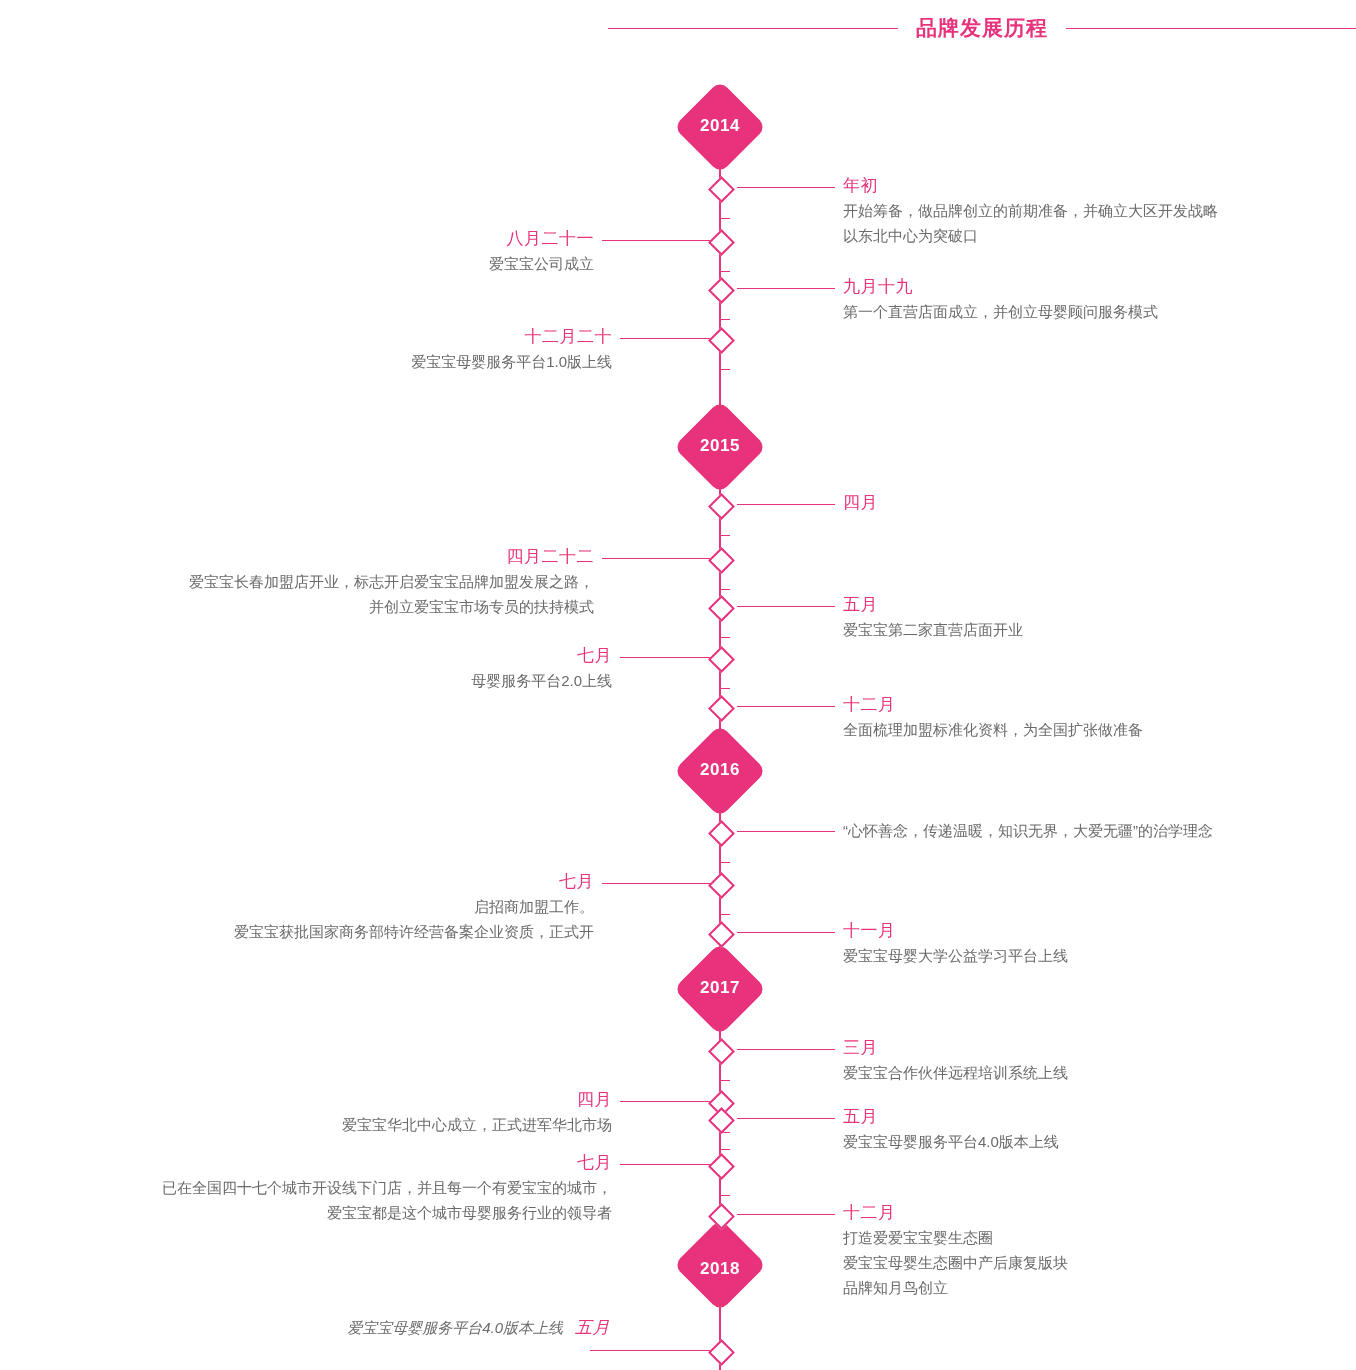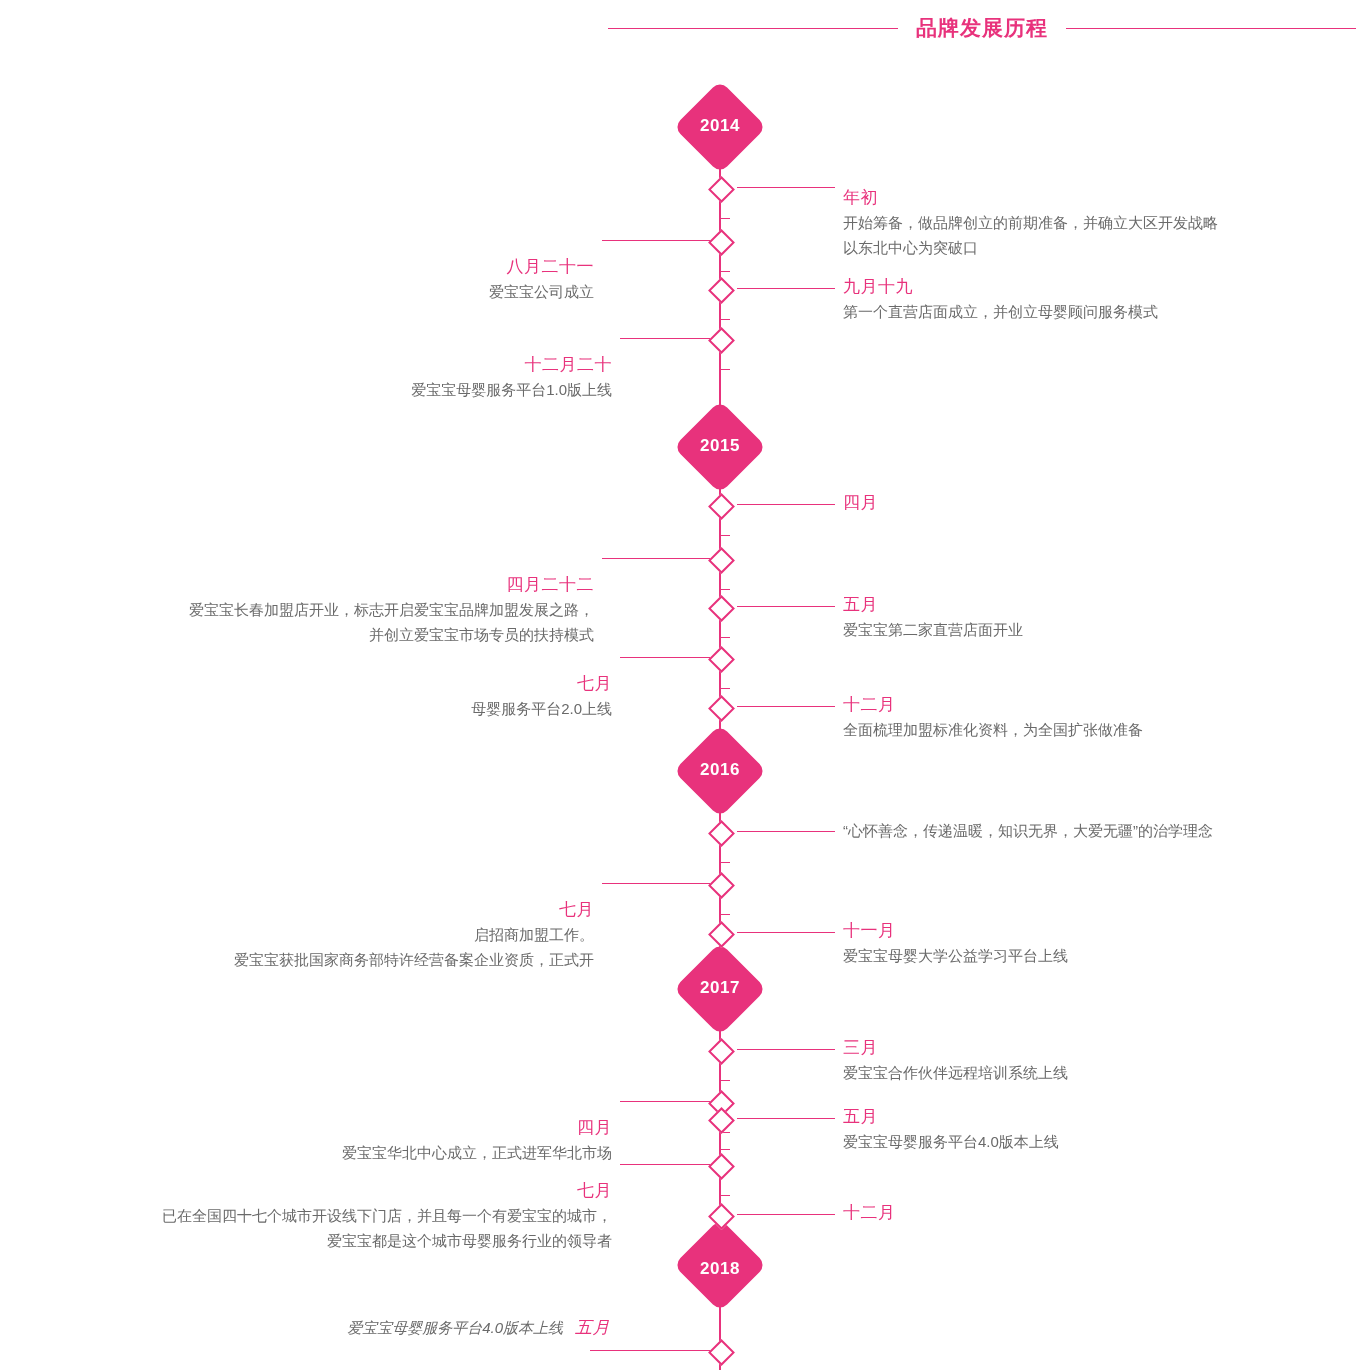--- a/index.html
+++ b/index.html
@@ -55,21 +55,21 @@
   .entry{position:absolute;}
   .entry .date{
     color:#e8327c;font-size:17px;line-height:24px;white-space:nowrap;
     letter-spacing:.5px;
   }
   .entry .desc{
     color:#6a6a6a;font-size:15px;line-height:25px;
   }
   .entry.right{left:843px;}
   .entry.right .desc{text-align:left;}
-  .entry.left{text-align:right;margin-top:28px;}
+  .entry.left{text-align:right;}
   .entry.left .desc{text-align:right;}
   .desc-line{display:block;white-space:nowrap;}
   .desc-line.center{text-align:center;}
   
   .entry.inline-last{text-align:right;white-space:nowrap;}
   .entry.inline-last .desc{display:inline;font-size:15px;color:#6a6a6a;}
   .entry.inline-last .date{display:inline;margin-left:12px;}
 </style>
 </head>
 <body>
@@ -89,21 +89,21 @@
     <div class="year-label" style="top: 436px;">2015</div>
     <div class="year" style="top: 738px;"></div>
     <div class="year-label" style="top: 760px;">2016</div>
     <div class="year" style="top: 956px;"></div>
     <div class="year-label" style="top: 978px;">2017</div>
     <div class="year" style="top: 1232px;"></div>
     <div class="year-label" style="top: 1259px;">2018</div>
     <div class="node" style="top: 180px;"></div>
     <div class="conn" style="top: 187px; left: 737px; width: 98px;"></div>
     <div class="tick" style="top: 218px;"></div>
-    <div class="entry right" style="top: 174px; margin-top: 12px;">
+    <div class="entry right" style="top: 174px;">
       <div class="date">年初</div>
       <div class="desc">
         <span class="desc-line">开始筹备，做品牌创立的前期准备，并确立大区开发战略</span>
         <span class="desc-line">以东北中心为突破口</span>
       </div>
     </div>
     <div class="node" style="top: 233px;"></div>
     <div class="conn" style="top: 240px; left: 602px; width: 108px;"></div>
     <div class="tick" style="top: 271px;"></div>
     <div class="entry left" style="top: 227px; left: 0px; width: 594px;">
@@ -235,17 +235,22 @@
       <div class="desc">
         <span class="desc-line">已在全国四十七个城市开设线下门店，并且每一个有爱宝宝的城市，</span>
         <span class="desc-line">爱宝宝都是这个城市母婴服务行业的领导者</span>
       </div>
     </div>
     <div class="node" style="top: 1207px;"></div>
     <div class="conn" style="top: 1214px; left: 737px; width: 98px;"></div>
     <div class="tick" style="top: 1245px;"></div>
     <div class="entry right" style="top: 1201px;">
       <div class="date">十二月</div>
+      <div class="desc">
+        <span class="desc-line">打造爱爱宝宝婴生态圈</span>
+        <span class="desc-line">爱宝宝母婴生态圈中产后康复版块</span>
+        <span class="desc-line">品牌知月鸟创立</span>
+      </div>
     </div>
     <div class="node" style="top: 1343px;"></div>
     <div class="conn" style="top: 1350px; left: 590px; width: 120px;"></div>
     <div class="entry inline-last" style="top: 1315px; left: 0px; width: 610px; font-style: italic;"><span class="desc">爱宝宝母婴服务平台4.0版本上线</span><span class="date">五月</span></div>
   </div>
 
 </body></html>

